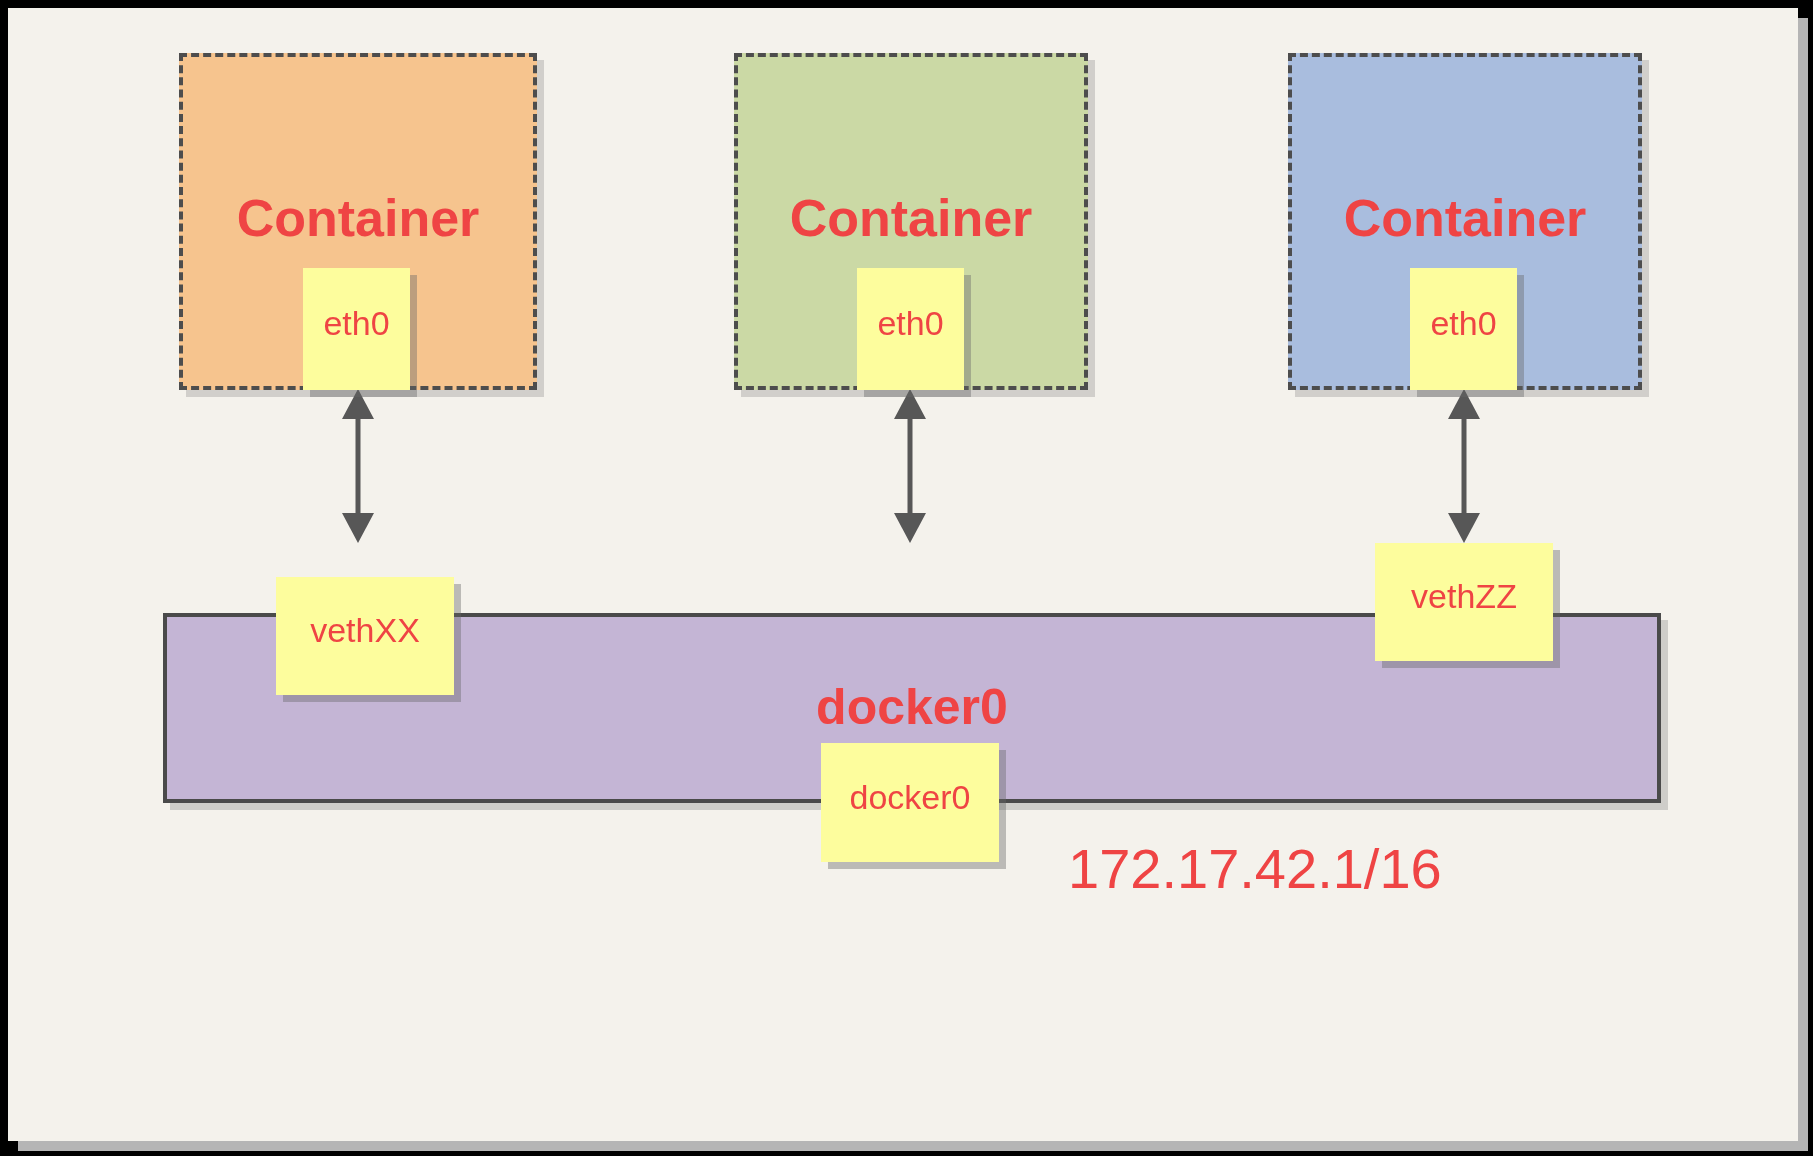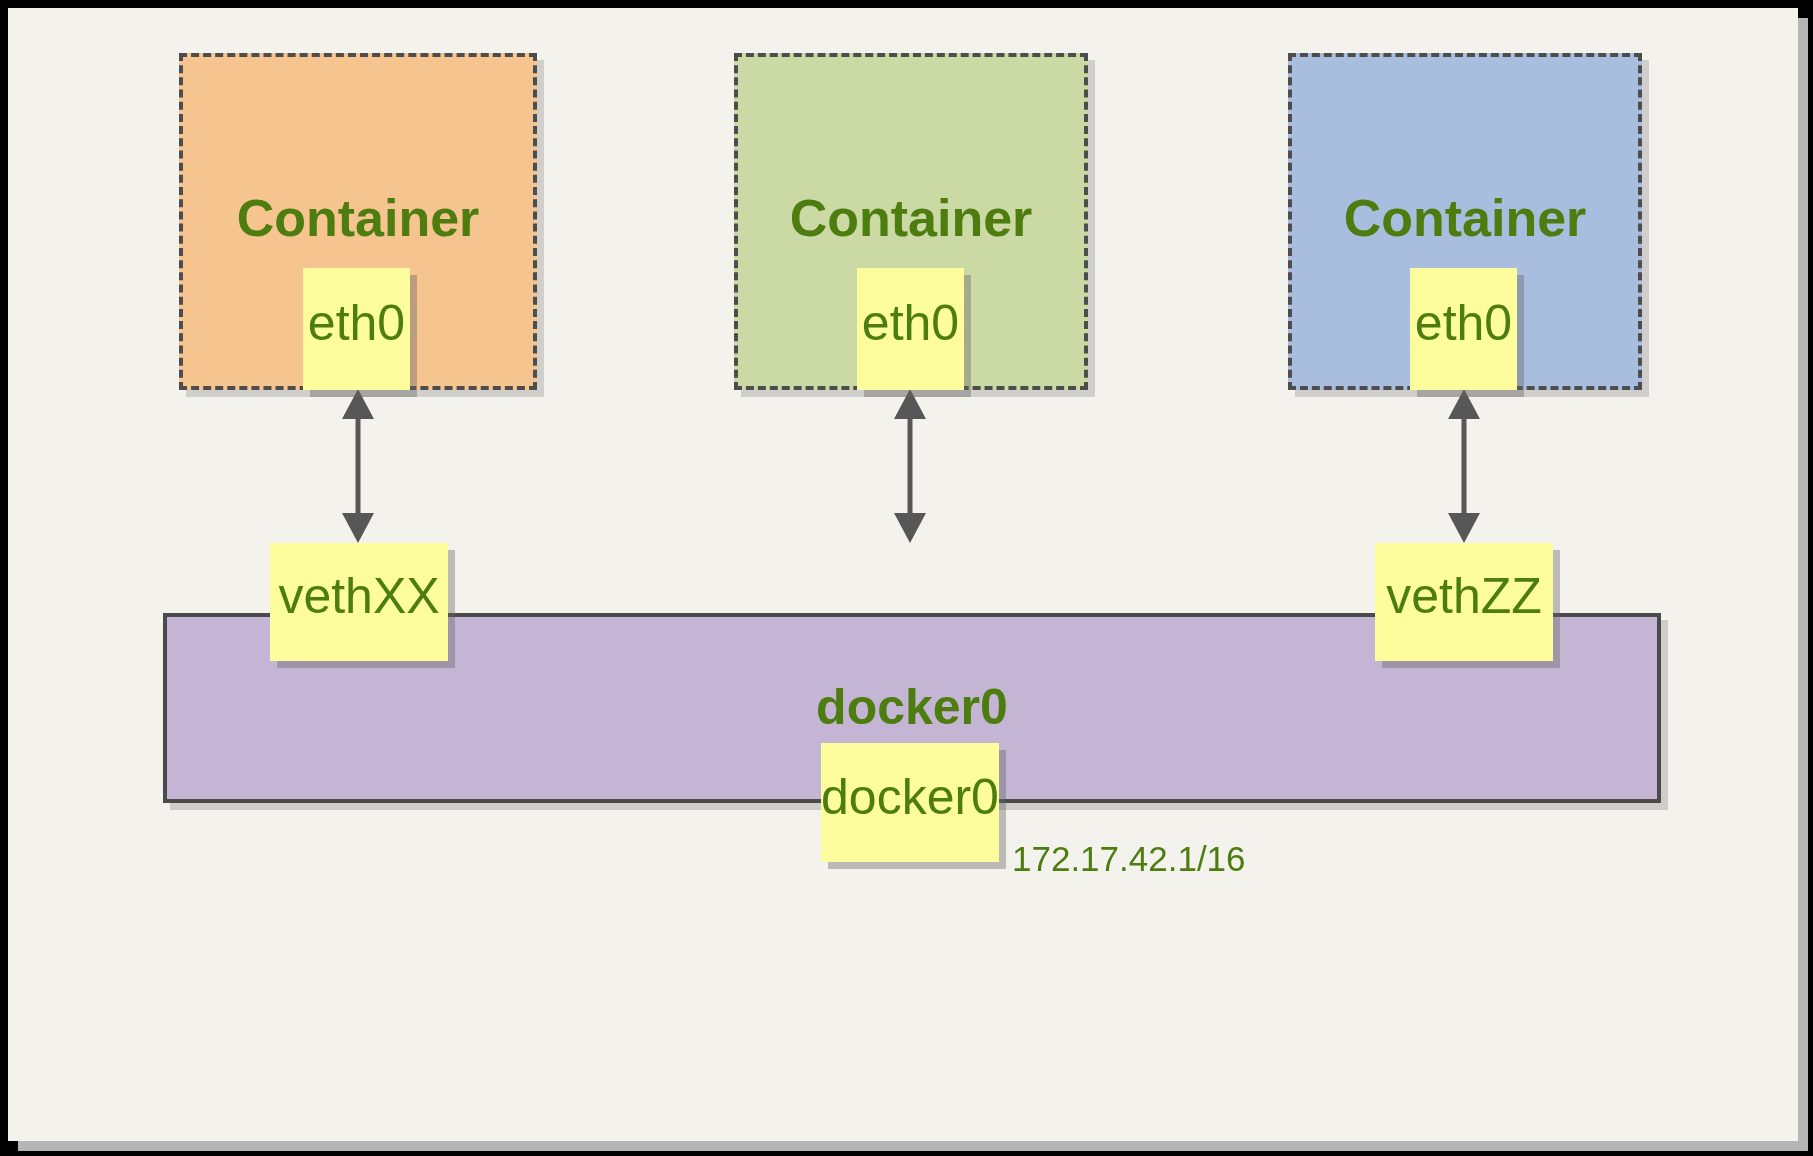--- a/index.html
+++ b/index.html
@@ -7,21 +7,21 @@
     padding: 0;
     background: #000000;
   }
   .stage {
     position: relative;
     width: 1813px;
     height: 1156px;
     background: #000000;
     overflow: hidden;
     font-family: "Liberation Sans", sans-serif;
-    color: #4d7c0f;
+    color: #ef4444;
   }
   .panel {
     position: absolute;
     left: 8px;
     top: 8px;
     width: 1790px;
     height: 1133px;
     background: #F4F2EC;
     box-shadow: 10px 10px 0 #B5B5B5;
   }
@@ -53,30 +53,30 @@
   
   .note {
     position: absolute;
     background: #FDFD9D;
     box-shadow: 7px 7px 0 rgba(102,102,102,0.40);
     display: flex;
     align-items: center;
     justify-content: center;
     box-sizing: border-box;
     padding-bottom: 12px;
-    font-size: 50px;
+    font-size: 34px;
     line-height: 1;
   }
   .eth  { top: 268px; width: 107px; height: 122px; }
   .e0 { left: 303px; }
   .e1 { left: 857px; }
   .e2 { left: 1410px; }
 
   .veth { top: 543px; width: 178px; height: 118px; }
-  .v0 { left: 270px; }
+  .v0 { left: 276px; margin-top: 34px; }
   .v1 { left: 822px; }
   .v2 { left: 1375px; }
 
   .docker-note { left: 821px; top: 743px; width: 178px; height: 119px; }
 
   
   .arrow {
     position: absolute;
     top: 388px;
     width: 44px;
@@ -103,23 +103,23 @@
     left: 163px;
     top: 682px;
     width: 1498px;
     text-align: center;
     font-size: 50px;
     line-height: 50px;
     font-weight: bold;
   }
   .ip-label {
     position: absolute;
-    left: 1012px;
+    left: 1068px;
     top: 841px;
-    font-size: 35px;
+    font-size: 56px;
     line-height: 1;
   }
   .host-title {
     position: absolute;
     left: 0;
     right: 0;
     top: 973px;
     text-align: center;
     font-size: 92px;
     line-height: 96px;

